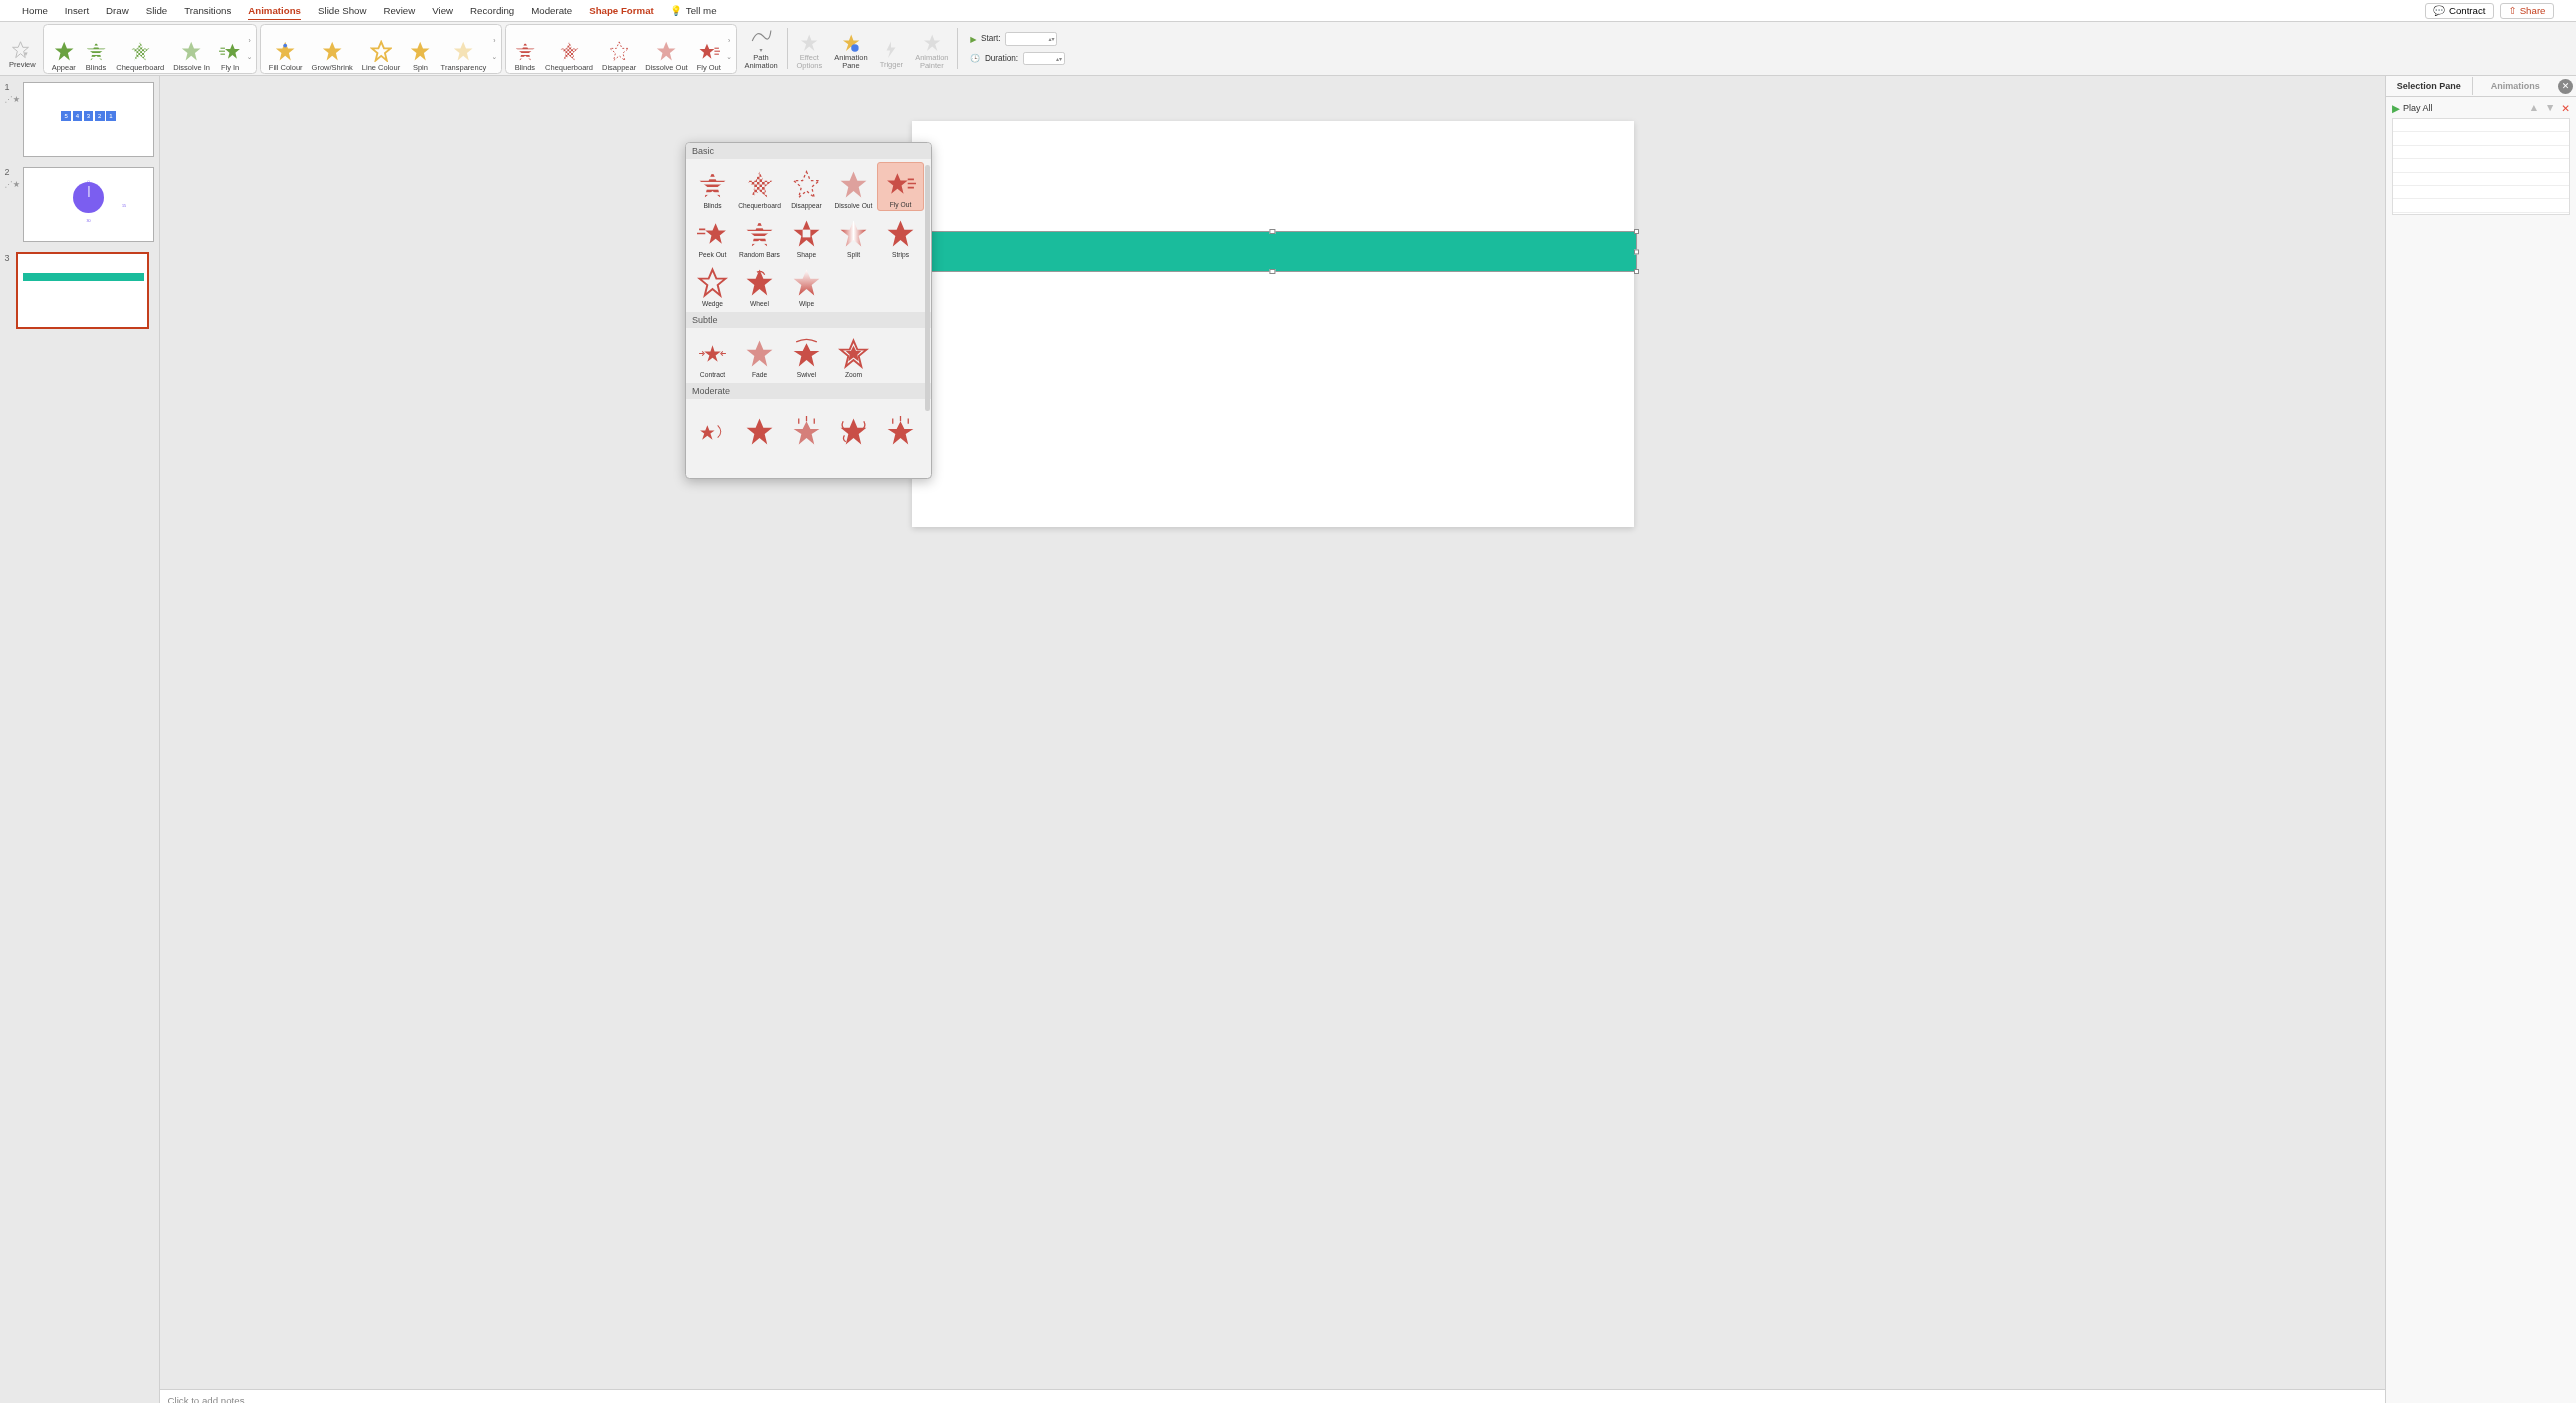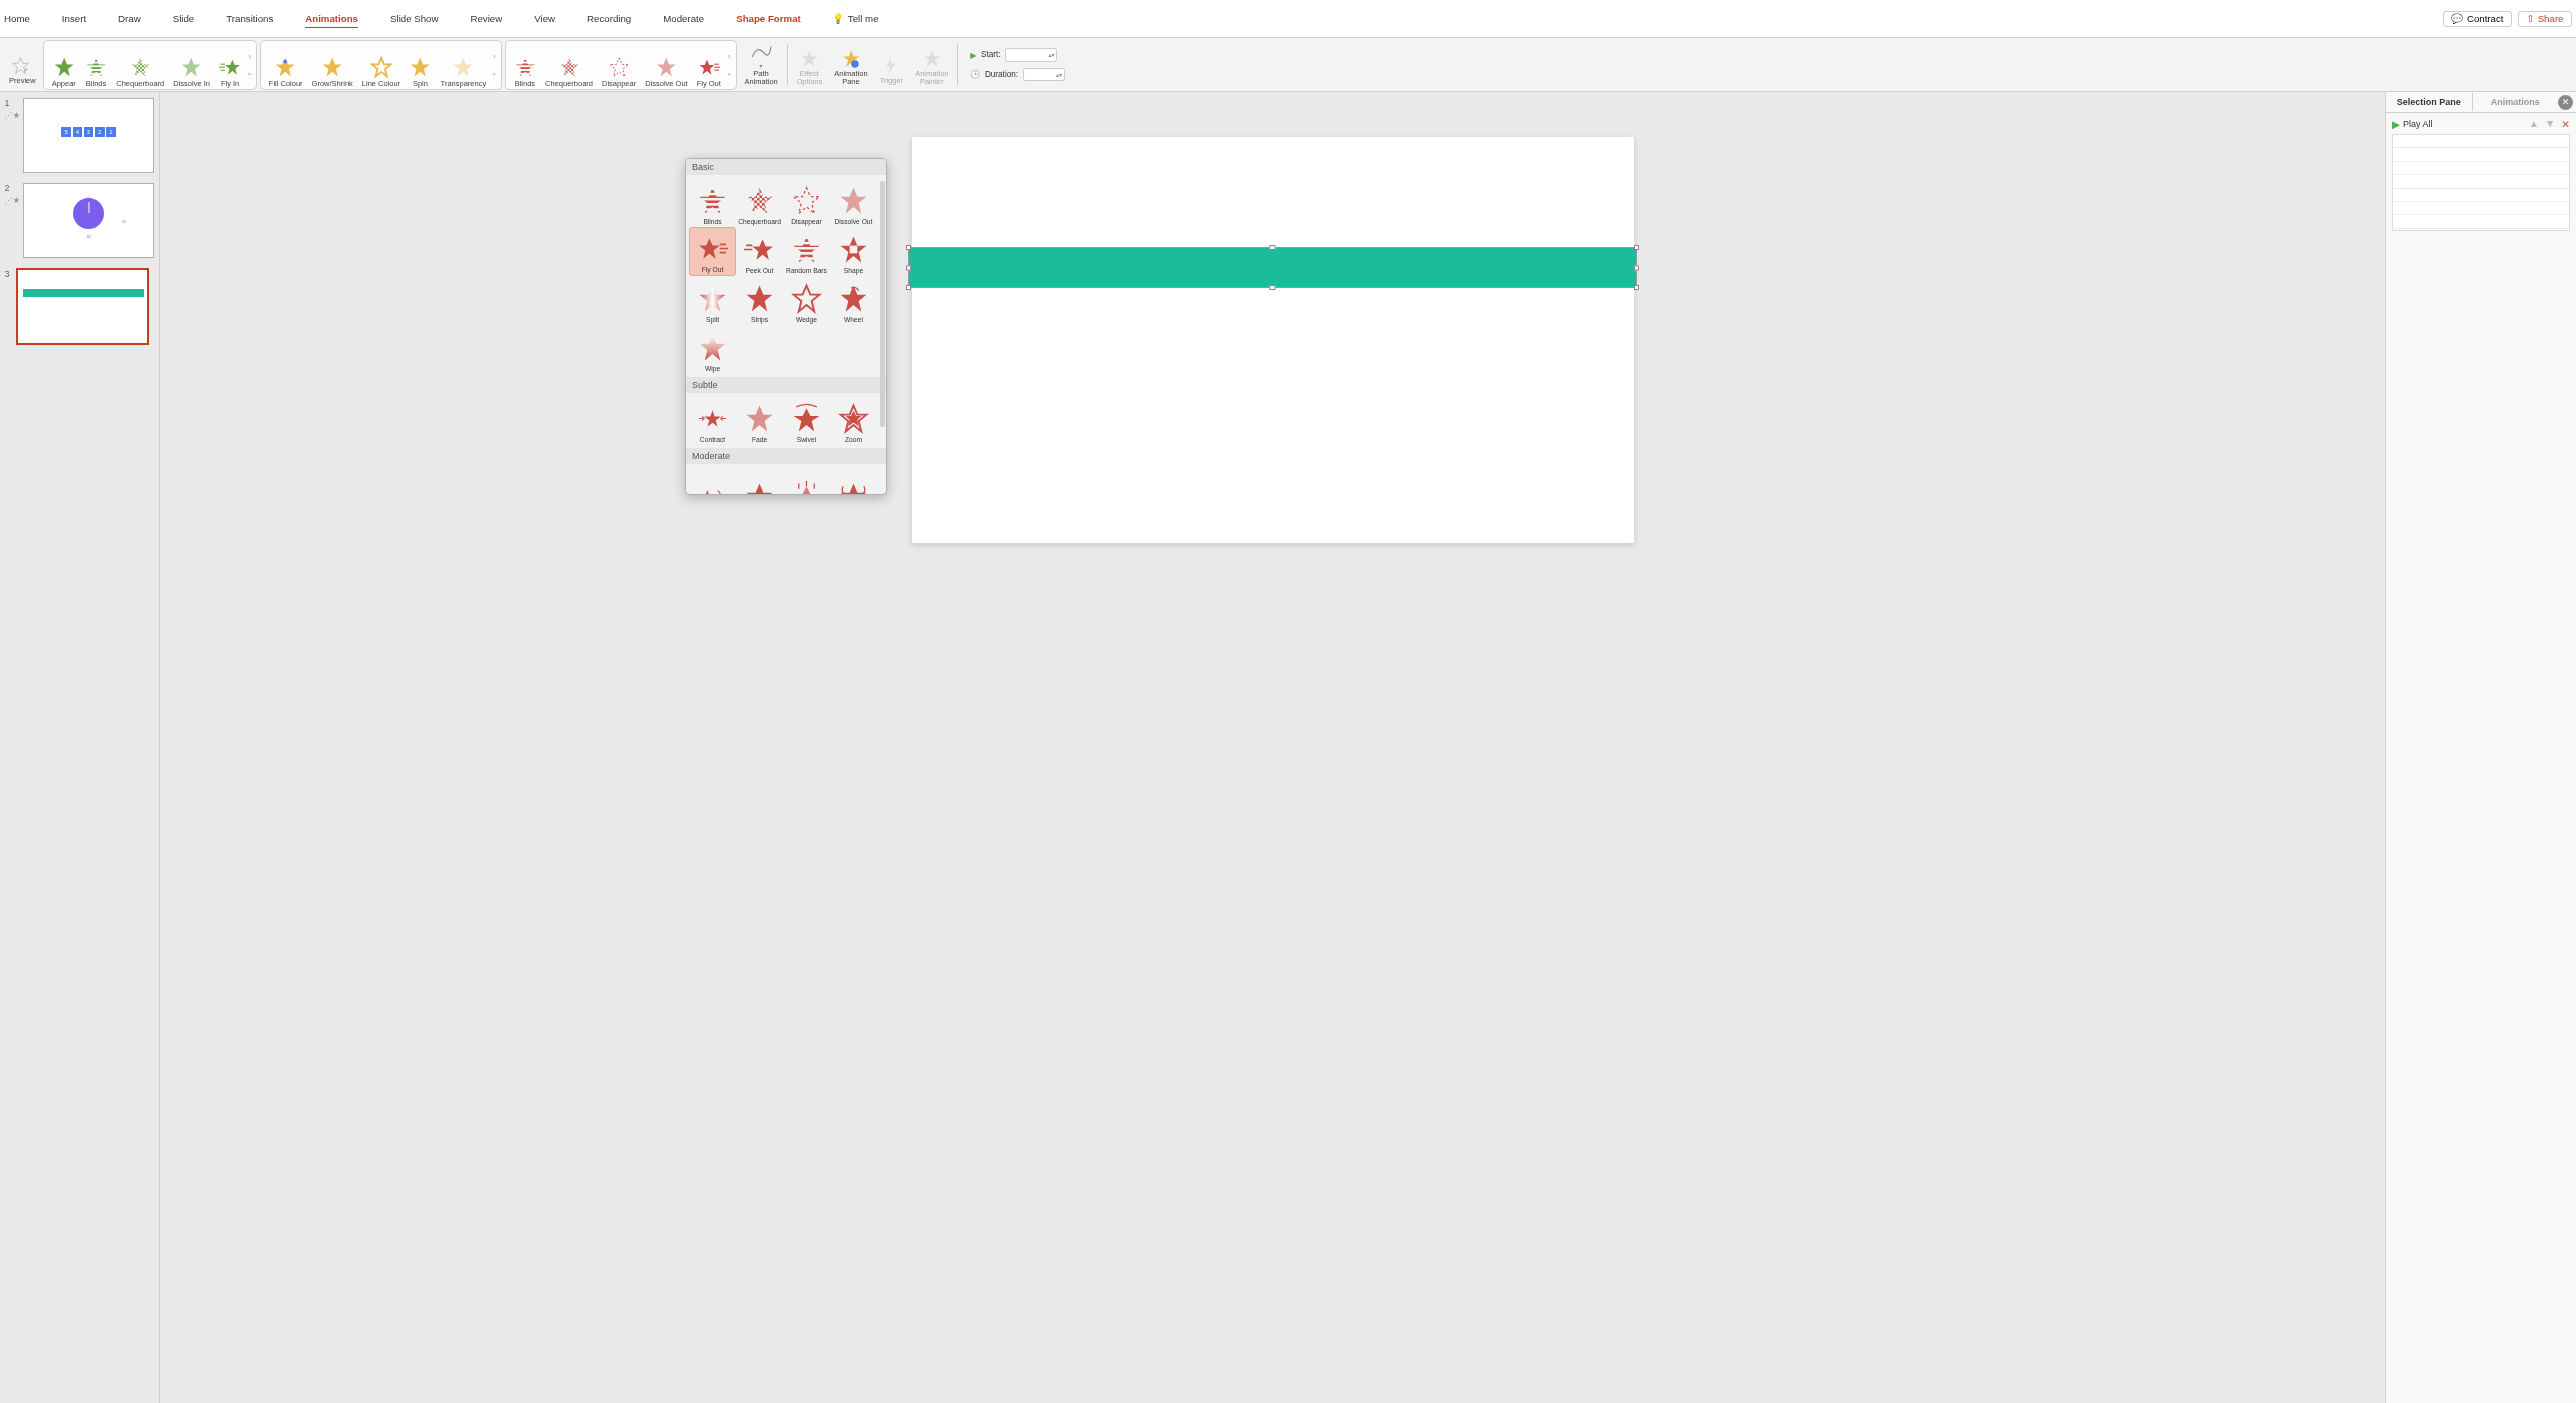--- a/index.html
+++ b/index.html
@@ -1,19 +1,19 @@
 <!DOCTYPE html>
 <html style="font-size:12px"><head>
 <meta charset="utf-8">
 <style>
 * { box-sizing: border-box; margin: 0; padding: 0; font-family: -apple-system, BlinkMacSystemFont, "Segoe UI", sans-serif; }
 body { background: #fff; width: 2576px; height: 1404px; transform-origin: top left; font-size: 8.2px; color: #333; overflow: hidden; }
 
 
-.menu-tabs { display: flex; align-items: center; height: 38px; padding: 0 4px; background: #fff; border-bottom: 0.7px solid #d0d0d0; gap: 32px; }
+.menu-tabs { display: flex; align-items: center; height: 22px; padding: 0 22px; background: #fff; border-bottom: 0.7px solid #d0d0d0; gap: 17px; }
 .menu-tab { font-size: 9.7px; color: #333; cursor: pointer; padding: 3.7px 0; }
 .menu-tab.active { color: #c43e1c; border-bottom: 1.5px solid #c43e1c; font-weight: 600; }
 .menu-tab.shape-format { color: #c43e1c; font-weight: 600; }
 .tell-me { display: flex; align-items: center; gap: 3px; font-size: 9.7px; }
 .menu-right { margin-left: auto; display: flex; gap: 6px; }
 .btn-outline { border: 0.7px solid #ccc; border-radius: 3px; padding: 1.5px 7.5px; font-size: 9.7px; display: flex; align-items: center; gap: 3px; background: #fff; cursor: pointer; }
 .share-btn { color: #c43e1c; }
 
 
 .ribbon { display: flex; height: 54px; background: #f3f3f3; border-bottom: 0.7px solid #d0d0d0; padding: 1.5px 4.5px; gap: 3px; align-items: stretch; }
@@ -51,21 +51,21 @@
 .panel-tab.inactive { color: #999; border-left: 0.7px solid #d0d0d0; }
 .close-x { width: 15px; height: 15px; border-radius: 50%; background: #888; color: #fff; display: flex; align-items: center; justify-content: center; font-size: 9px; margin-right: 3px; cursor: pointer; }
 .play-row { display: flex; align-items: center; padding: 4.5px 6px; gap: 3px; font-size: 9px; }
 .play-triangle { color: #4caf50; font-size: 10.4px; }
 .anim-list { background: #fff; border: 0.7px solid #ddd; margin: 0 6px; height: 97px; }
 .anim-list .row { height: 13.4px; border-bottom: 0.7px solid #eee; }
 .anim-controls { margin-left: auto; display: flex; gap: 6px; color: #bbb; font-size: 10.4px; }
 .anim-controls .del { color: #e74c3c; }
 
 
-.gallery-popup { position: absolute; left: 525px; top: 66px; width: 202px; height: 337px; background: #f2f2f2; border: 0.7px solid #b0b0b0; box-shadow: 0 3px 12px rgba(0,0,0,0.25); border-radius: 4.5px; overflow: hidden; z-index: 100; }
+.gallery-popup { position: absolute; left: 525px; top: 66px; width: 247px; height: 337px; background: #f2f2f2; border: 0.7px solid #b0b0b0; box-shadow: 0 3px 12px rgba(0,0,0,0.25); border-radius: 4.5px; overflow: hidden; z-index: 100; }
 .gallery-popup::before { content: ""; position: absolute; top: -3.7px; left: 121px; width: 7.5px; height: 7.5px; background: #f2f2f2; border-left: 0.7px solid #b0b0b0; border-top: 0.7px solid #b0b0b0; transform: rotate(45deg); z-index: -1; }
 .gallery-section-header { background: #e4e4e4; padding: 3px 6px; font-size: 9px; color: #555; }
 .gallery-grid { display: flex; flex-wrap: wrap; padding: 3px; }
 .gallery-item { width: 47px; height: 49px; display: flex; flex-direction: column; align-items: center; justify-content: flex-end; padding: 2.2px; cursor: pointer; border-radius: 3px; }
 .gallery-item.selected { background: #f5c6b8; border: 0.7px solid #e8a590; }
 .gallery-item .g-icon { width: 31px; height: 31px; }
 .gallery-item .g-label { font-size: 6.7px; margin-top: 1.5px; white-space: nowrap; }
 .gallery-scroll { position: absolute; right: 1.5px; top: 22.4px; width: 4.5px; height: 246px; background: #d0d0d0; border-radius: 2.2px; }
 
 

